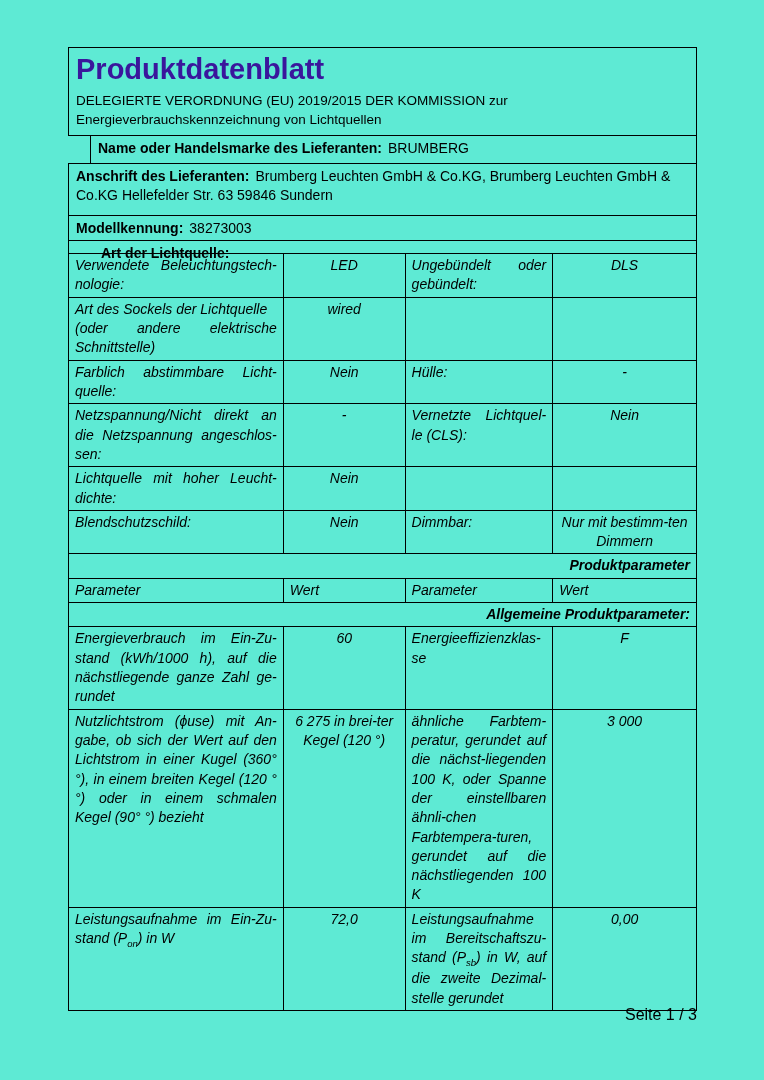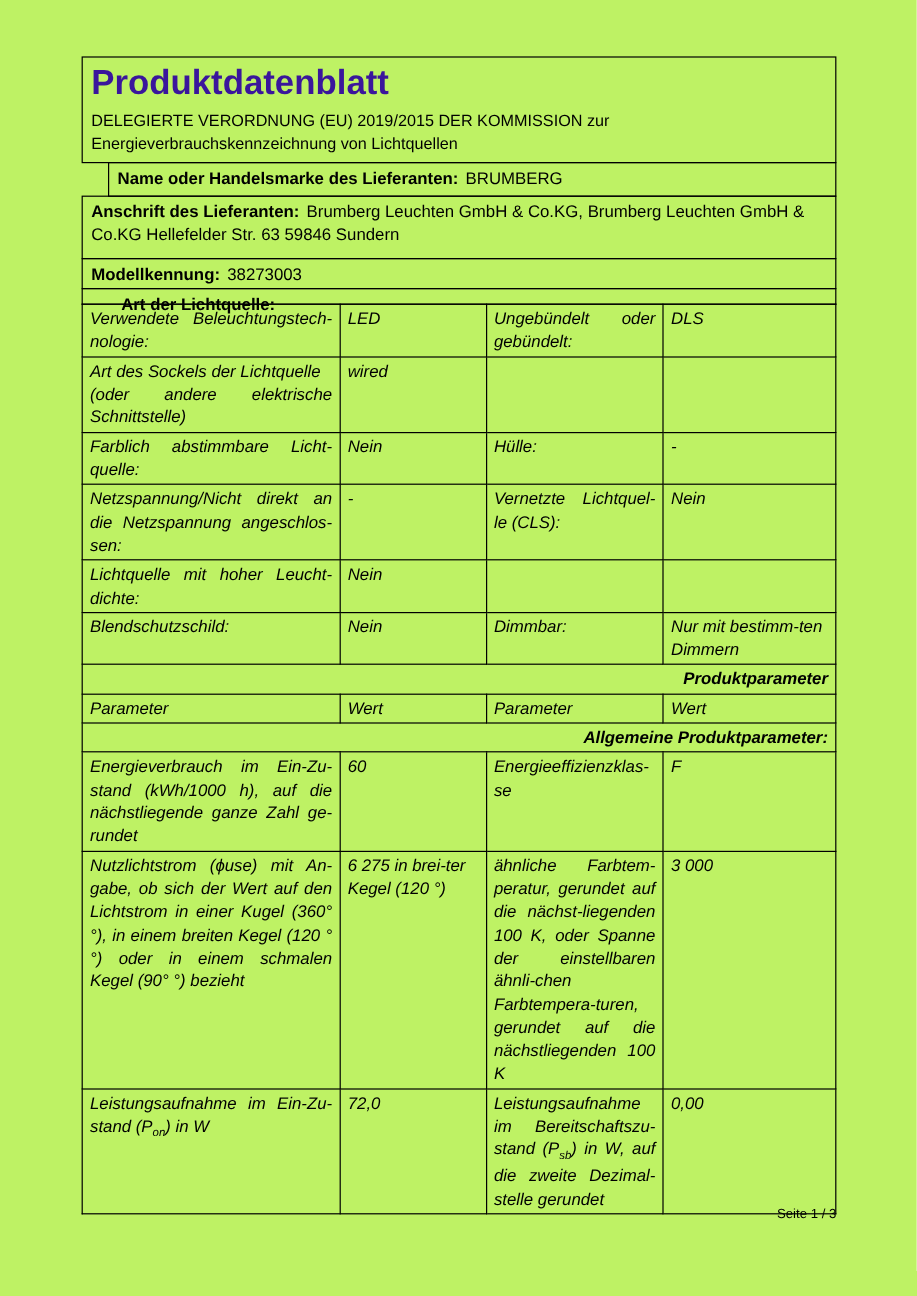--- a/index.html
+++ b/index.html
@@ -1,21 +1,21 @@
 <!DOCTYPE html>
 <html><head>
 <meta charset="utf-8">
 <style>
   * { box-sizing: border-box; }
   html, body { margin: 0; padding: 0; background: #ffffff; }
   .page {
     position: relative;
     width: 764px;
     height: 1080px;
-    background: #bef264;
+    background: #5eead4;
     font-family: "Liberation Sans", sans-serif;
     color: #000000;
     overflow: hidden;
   }
   .doc {
     position: absolute;
     left: 68px;
     top: 47px;
     width: 629px;
   }
@@ -54,28 +54,28 @@
     font-size: 14px;
   }
   table.params td {
     border: 1px solid #000;
     vertical-align: top;
     padding: 2px 6px;
     line-height: 1.38;
     font-style: italic;
   }
   td.lbl { text-align: justify; white-space: pre-line; }
-  td.val { text-align: left; margin-top: 12px; }
+  td.val { text-align: center; margin-top: 12px; }
   td.span-head { text-align: right; font-weight: bold; }
   sub { font-size: 0.68em; }
   .footer {
     position: absolute;
     top: 1006px;
     right: 67px;
-    font-size: 11px;
+    font-size: 16px;
     color: #000;
   }
 </style>
 </head>
 <body>
 
 <div class="page">
   <div class="doc">
 
     <div class="sec first header-box">

